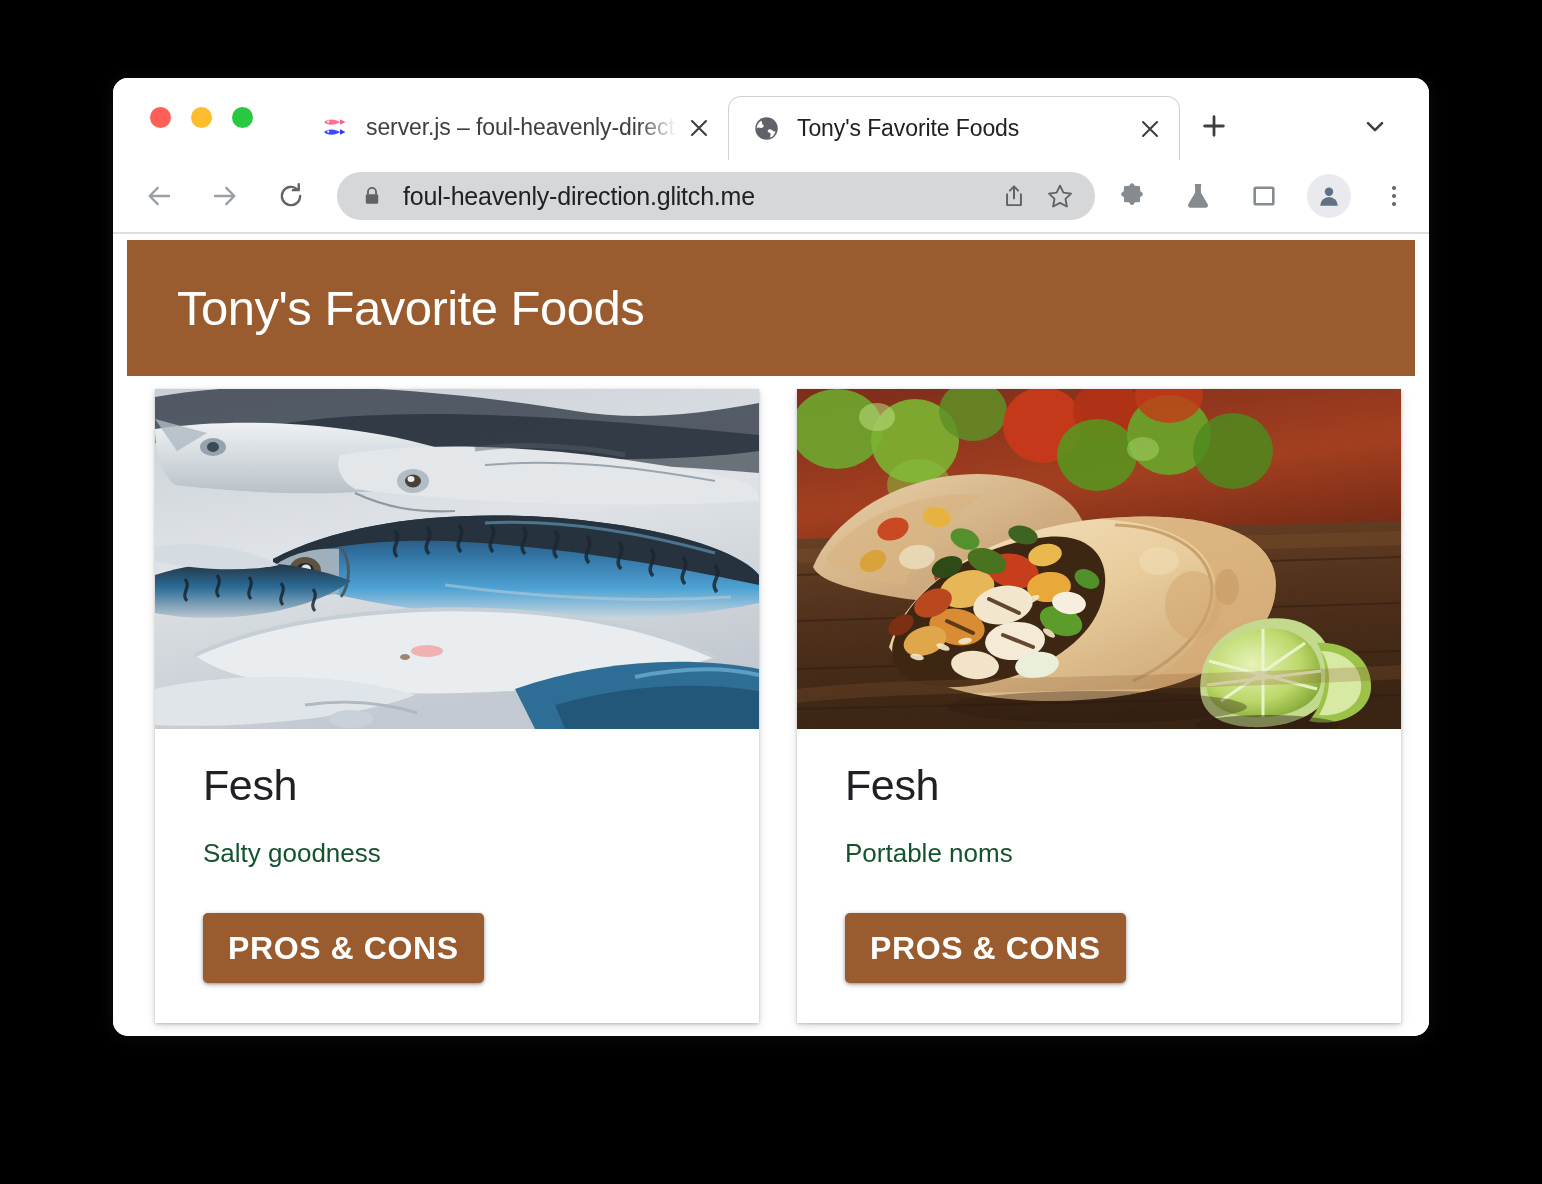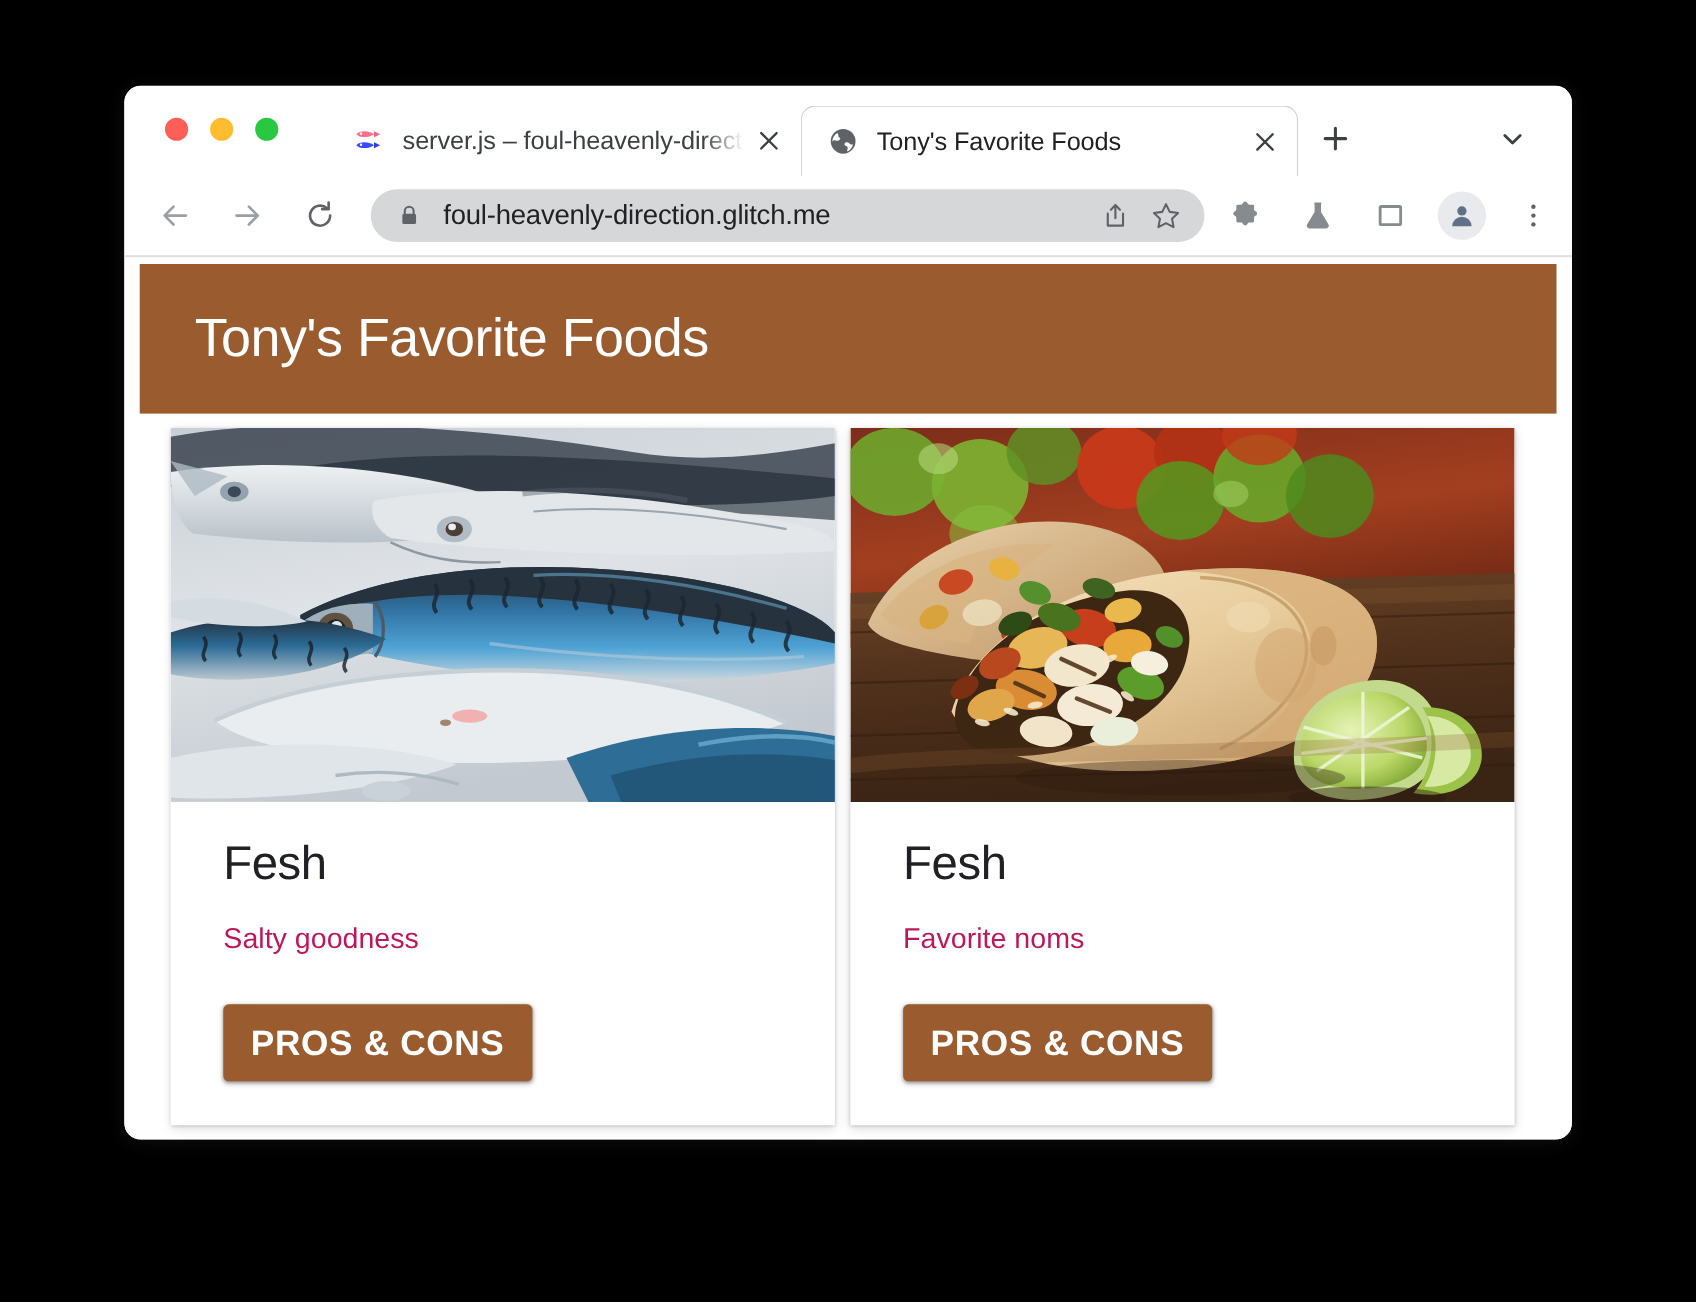--- a/index.html
+++ b/index.html
@@ -246,21 +246,21 @@
     margin-left: 50px;
     letter-spacing: -0.5px;
     line-height: 1;
   }
 
   .cards {
     position: absolute;
     left: 42px;
     top: 155px;
     display: flex;
-    gap: 14px;
+    gap: 38px;
     align-items: flex-end;
   }
 
   .card {
     width: 604px;
     background: #ffffff;
     box-shadow: 0 1px 3px rgba(0,0,0,0.22), 0 3px 10px rgba(0,0,0,0.12);
   }
 
   .card-media {
@@ -275,21 +275,21 @@
   .card-title {
     font-size: 43px;
     font-weight: 400;
     color: #202124;
     line-height: 1.05;
     margin: 0;
     letter-spacing: -0.4px;
   }
   .card-sub {
     font-size: 26px;
-    color: #be185d;
+    color: #14532d;
     margin: 30px 0 0 0;
     line-height: 1.2;
   }
   .card-actions { padding: 44px 48px 40px 48px; }
   .btn-pros-cons {
     display: inline-block;
     background: var(--brand);
     color: #ffffff;
     font-size: 32px;
     font-weight: bold;
@@ -675,21 +675,21 @@
               <path d="M524 262 C548 262, 566 278, 564 300 C562 318, 542 328, 522 326 C534 308, 536 278, 524 262 Z" fill="#d8e9a4"></path>
 
               <ellipse cx="470" cy="336" rx="72" ry="10" fill="#2b1a0d" opacity="0.45"></ellipse>
               <ellipse cx="300" cy="318" rx="150" ry="16" fill="#2b1a0d" opacity="0.35"></ellipse>
 
               <path d="M0 300 C120 286, 300 292, 604 276 L604 290 C300 306, 120 300, 0 314 Z" fill="#8a5c33" opacity="0.25"></path>
             </svg>
           </div>
           <div class="card-body">
             <h2 class="card-title">Fesh</h2>
-            <p class="card-sub">Favorite noms</p>
+            <p class="card-sub">Portable noms</p>
           </div>
           <div class="card-actions">
             <button class="btn-pros-cons">PROS &amp; CONS</button>
           </div>
         </div>
 
       </div>
     </div>
   </div>
 </div>

